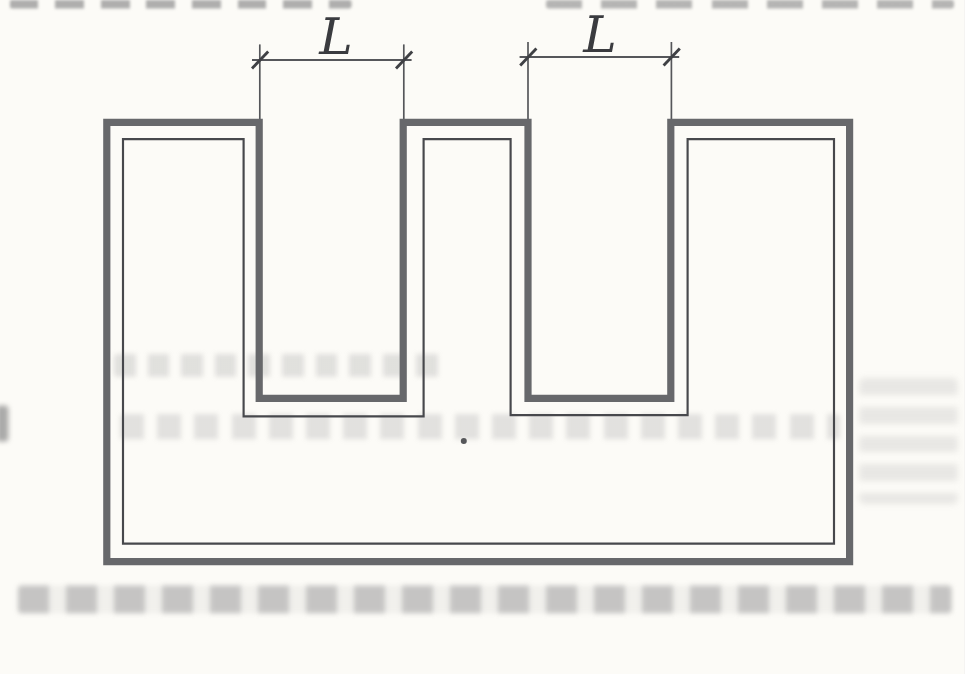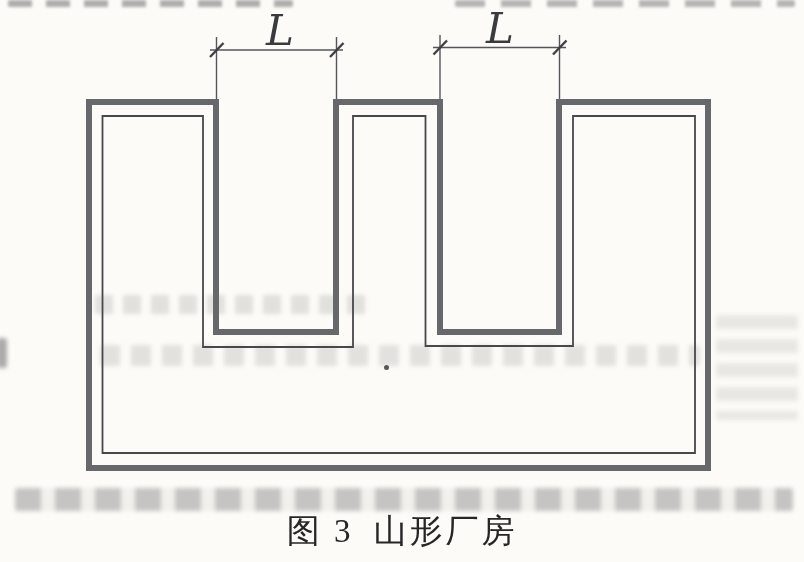--- a/index.html
+++ b/index.html
@@ -96,17 +96,14 @@
       <line class="tick" x1="433.5" y1="54.5" x2="447" y2="40.5"></line>
       <line class="tick" x1="553" y1="54.5" x2="566.5" y2="40.5"></line>
       <text class="dim-label" x="500" y="43">L</text>
     </g>
 
     <path class="wall-outer" d="M 89 102 H 216 V 332 H 336 V 102 H 440 V 332 H 559 V 102 H 708 V 468 H 89 Z"></path>
 
     <path class="wall-inner" d="M 102.5 116 H 203 V 347 H 353 V 116 H 425.5 V 346 H 573 V 116 H 695 V 453 H 102.5 Z"></path>
   </svg>
 
-  <div class="caption">
-    <span>图 3</span><span class="gap"></span><span>山形厂房</span>
-  </div>
 
 </div>
 
 </body></html>

